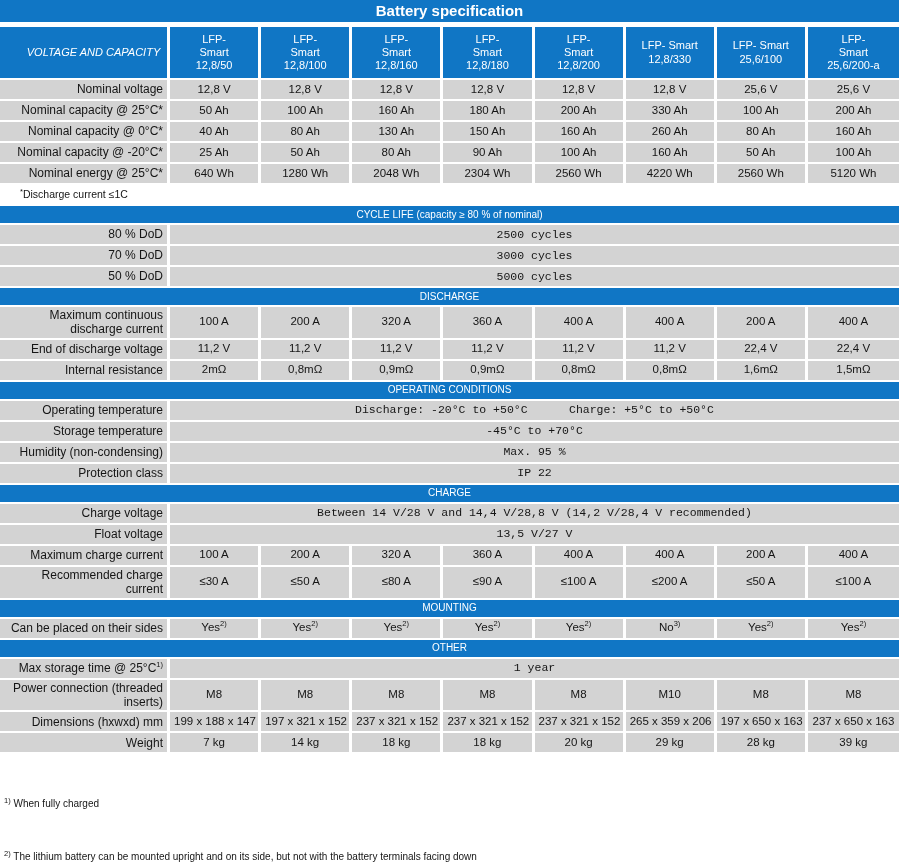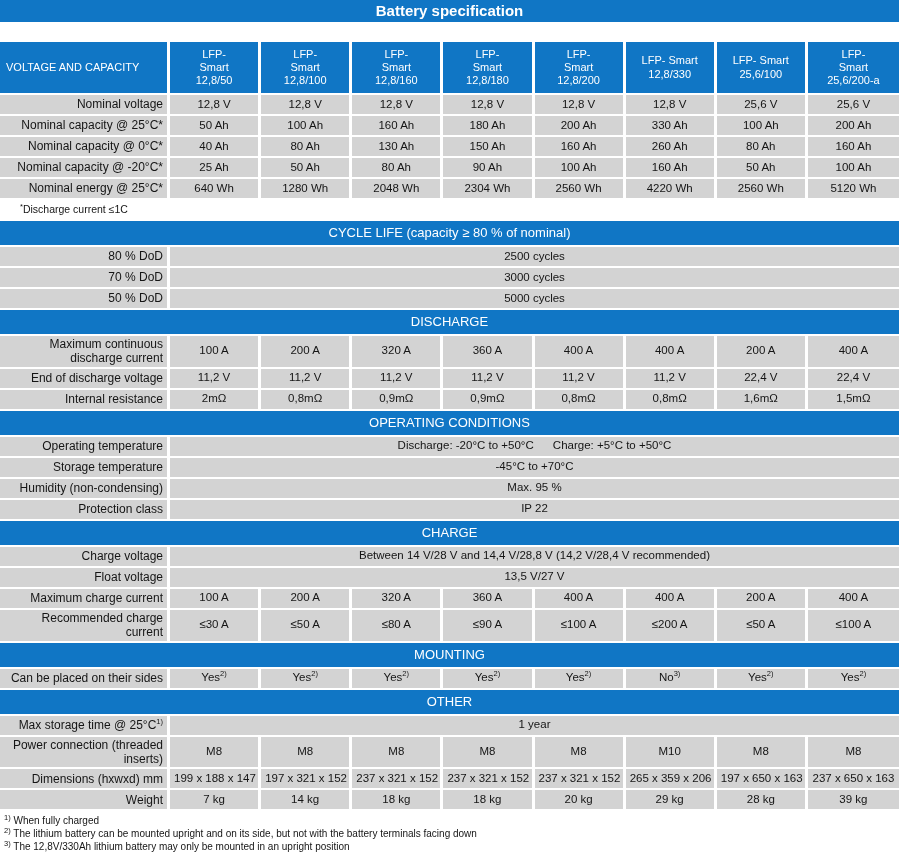--- a/index.html
+++ b/index.html
@@ -6,57 +6,57 @@
   html,body { background:#fff; }
   body {
     width:899px; min-height:862px;
     font-family:"Liberation Sans", sans-serif;
     color:#151515;
   }
   .title-bar {
     background:#1076c5; color:#fff;
     height:22px; line-height:22px;
     text-align:center; font-size:15px; font-weight:bold;
-    margin-bottom:20px;
+    margin-bottom:5px;
   }
   table.spec {
     width:899px; table-layout:fixed;
     border-collapse:separate; border-spacing:0;
     font-size:11.5px;
   }
   table.spec th, table.spec td {
     border-right:3px solid #fff;
     border-bottom:2px solid #fff;
     padding:1px 4px; line-height:1.2;
     vertical-align:middle;
   }
   table.spec th:last-child, table.spec td:last-child { border-right:none; }
   thead th {
     background:#1076c5; color:#fff; font-weight:normal;
     height:53px; font-size:11px; text-align:center;
     white-space:pre-line;
   }
-  thead th.label-head { text-align:left; padding-left:6px; white-space:normal; }
+  thead th.label-head { text-align:center; padding-left:24px; white-space:normal;font-style:italic; }
   tbody td { background:#d3d3d3; text-align:center; white-space:nowrap; height:21px; }
   tbody td.label {
     text-align:right; padding-left:9px; white-space:normal; font-size:12px;
   }
-  tbody td.merged { white-space:normal; }
+  tbody td.merged { white-space:normal;font-family:Liberation Mono, monospace; }
   tr.section-bar-row td {
-    background:#1076c5; color:#fff; height:26px;
-    font-size:13px; text-align:center; white-space:normal;
+    background:#1076c5; color:#fff; height:19px;
+    font-size:10px; text-align:center; white-space:normal;
     border-right:none;
   }
   tbody td.note-cell {
     background:#fff; text-align:left; padding-left:20px;
     font-size:10.5px; white-space:normal; border-right:none;
   }
   sup { font-size:7.5px; line-height:0; }
   .footnotes { padding:3px 0 0 4px; font-size:10px; line-height:13px; }
-  .footnote { white-space:normal; }
+  .footnote { white-space:normal;margin-top:40px; }
 </style>
 </head>
 <body>
 
 <div class="title-bar">Battery specification</div>
 
 <table class="spec">
   <colgroup>
     <col style="width:170px">
     <col>

